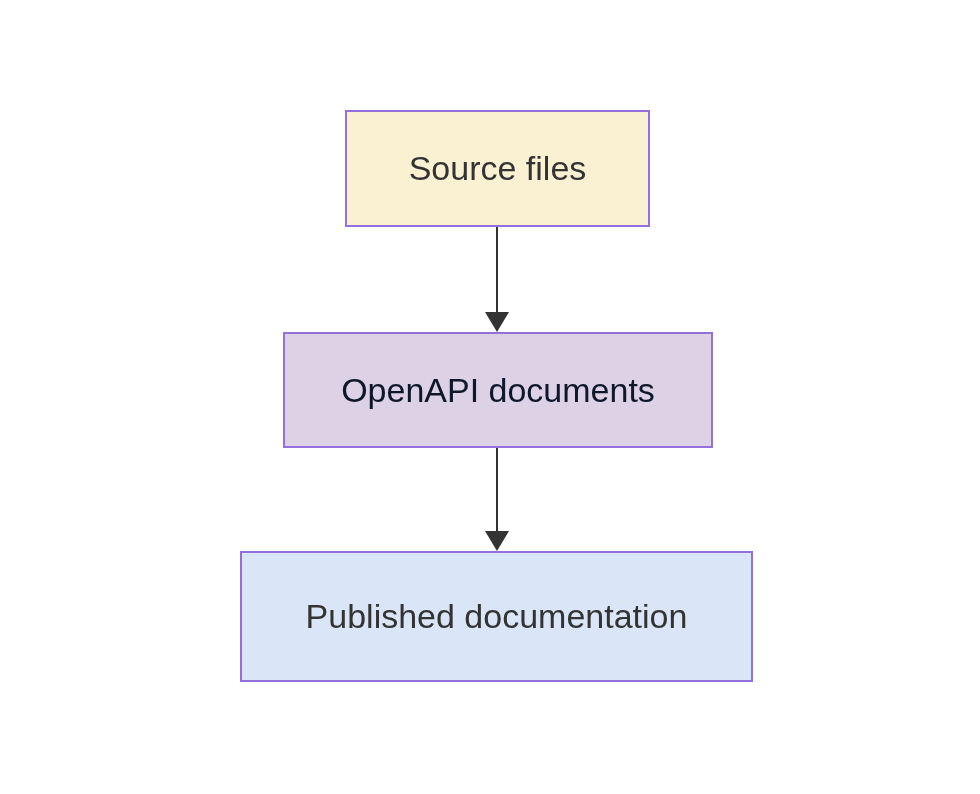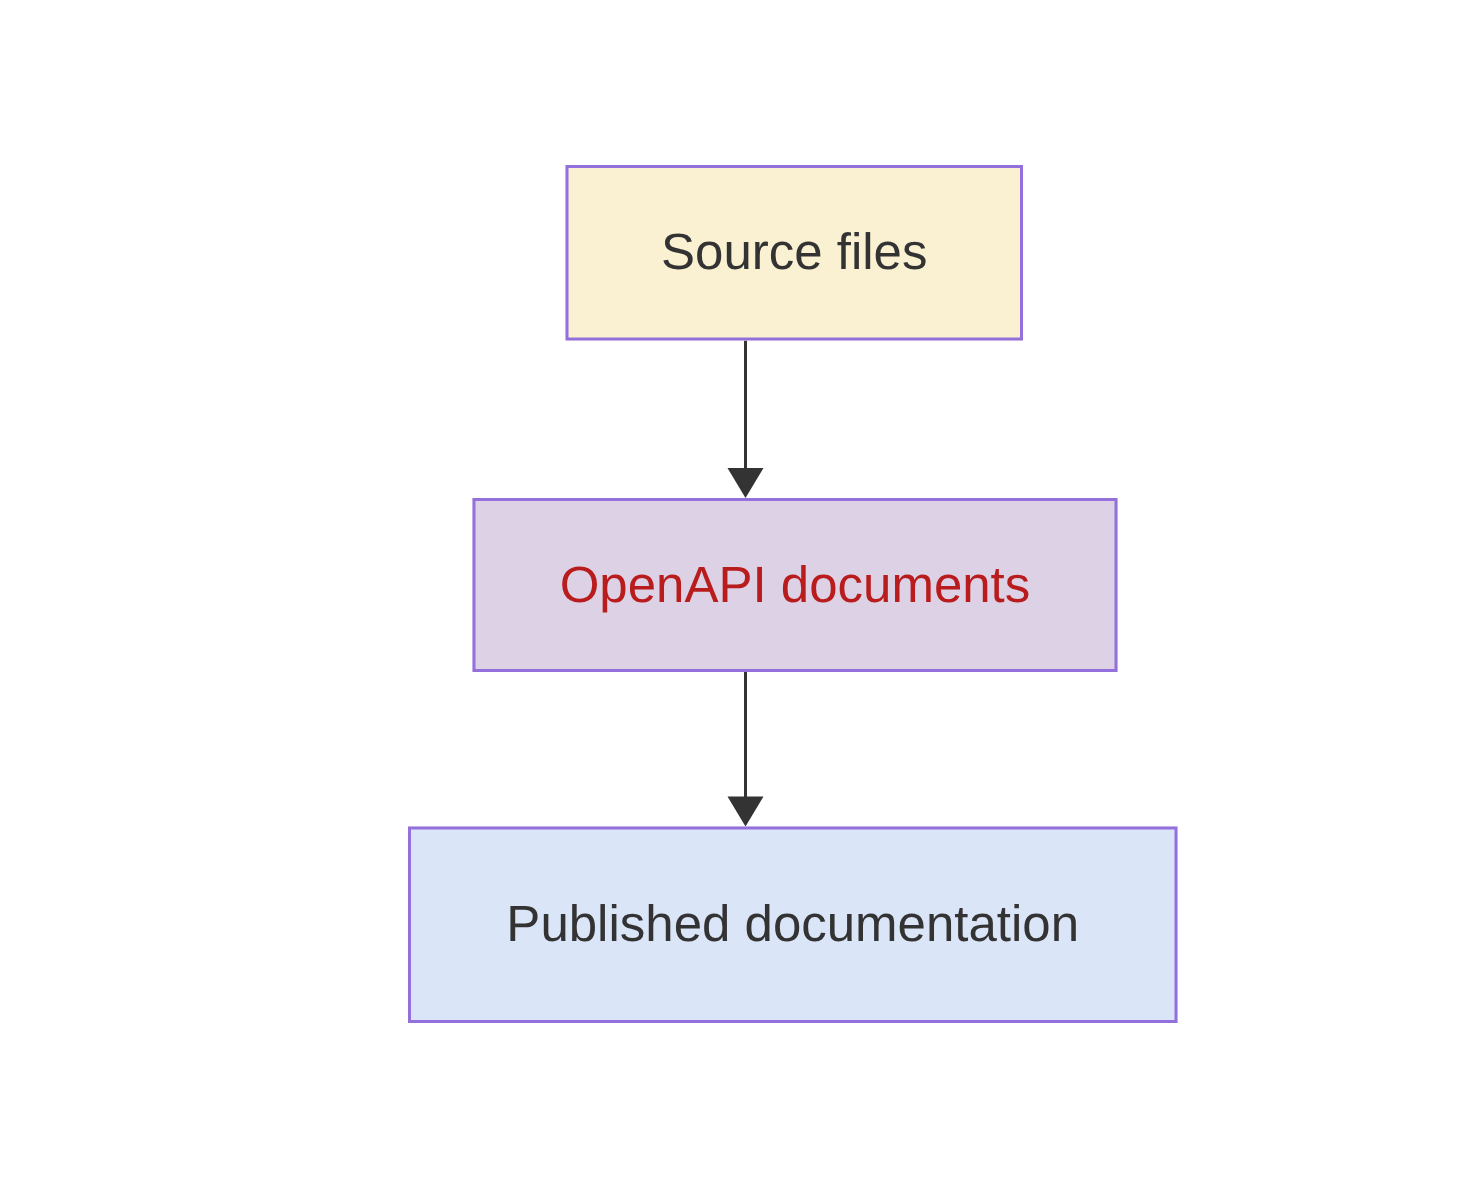--- a/index.html
+++ b/index.html
@@ -28,21 +28,20 @@
     position: absolute;
     display: flex;
     align-items: center;
     justify-content: center;
     border: 2.5px solid #9370db;
     color: #333333;
     font-size: 34px;
     line-height: 1.2;
     text-align: center;
     white-space: nowrap;
-    margin-left: 32px;
   }
   .node-source    { left: 345px; top: 110px; width: 305px; height: 117px; }
   .node-openapi   { left: 283px; top: 332px; width: 430px; height: 116px; }
   .node-published { left: 240px; top: 551px; width: 513px; height: 131px; }
 </style>
 </head>
 <body style="background-color: rgb(255, 255, 255);">
 
 <div class="canvas">
 
@@ -54,21 +53,21 @@
     <g>
       <line class="edge-line" x1="497" y1="448" x2="497" y2="534" stroke="#333333" stroke-width="2"></line>
       <polygon class="edge-head" points="485,531 509,531 497,551" fill="#333333"></polygon>
     </g>
   </svg>
 
   <div class="node node-source" style="background-color: rgb(250, 240, 210); border-color: rgb(147, 112, 219); color: rgb(51, 51, 51);">
     <span>Source files</span>
   </div>
 
-  <div class="node node-openapi" style="background-color: rgb(221, 209, 230); border-color: rgb(147, 112, 219); color: #b91c1c;">
+  <div class="node node-openapi" style="background-color: rgb(221, 209, 230); border-color: rgb(147, 112, 219); color: #0f172a;">
     <span>OpenAPI documents</span>
   </div>
 
   <div class="node node-published" style="background-color: rgb(219, 229, 248); border-color: rgb(147, 112, 219); color: rgb(51, 51, 51);">
     <span>Published documentation</span>
   </div>
 
 </div>
 
 </body></html>

